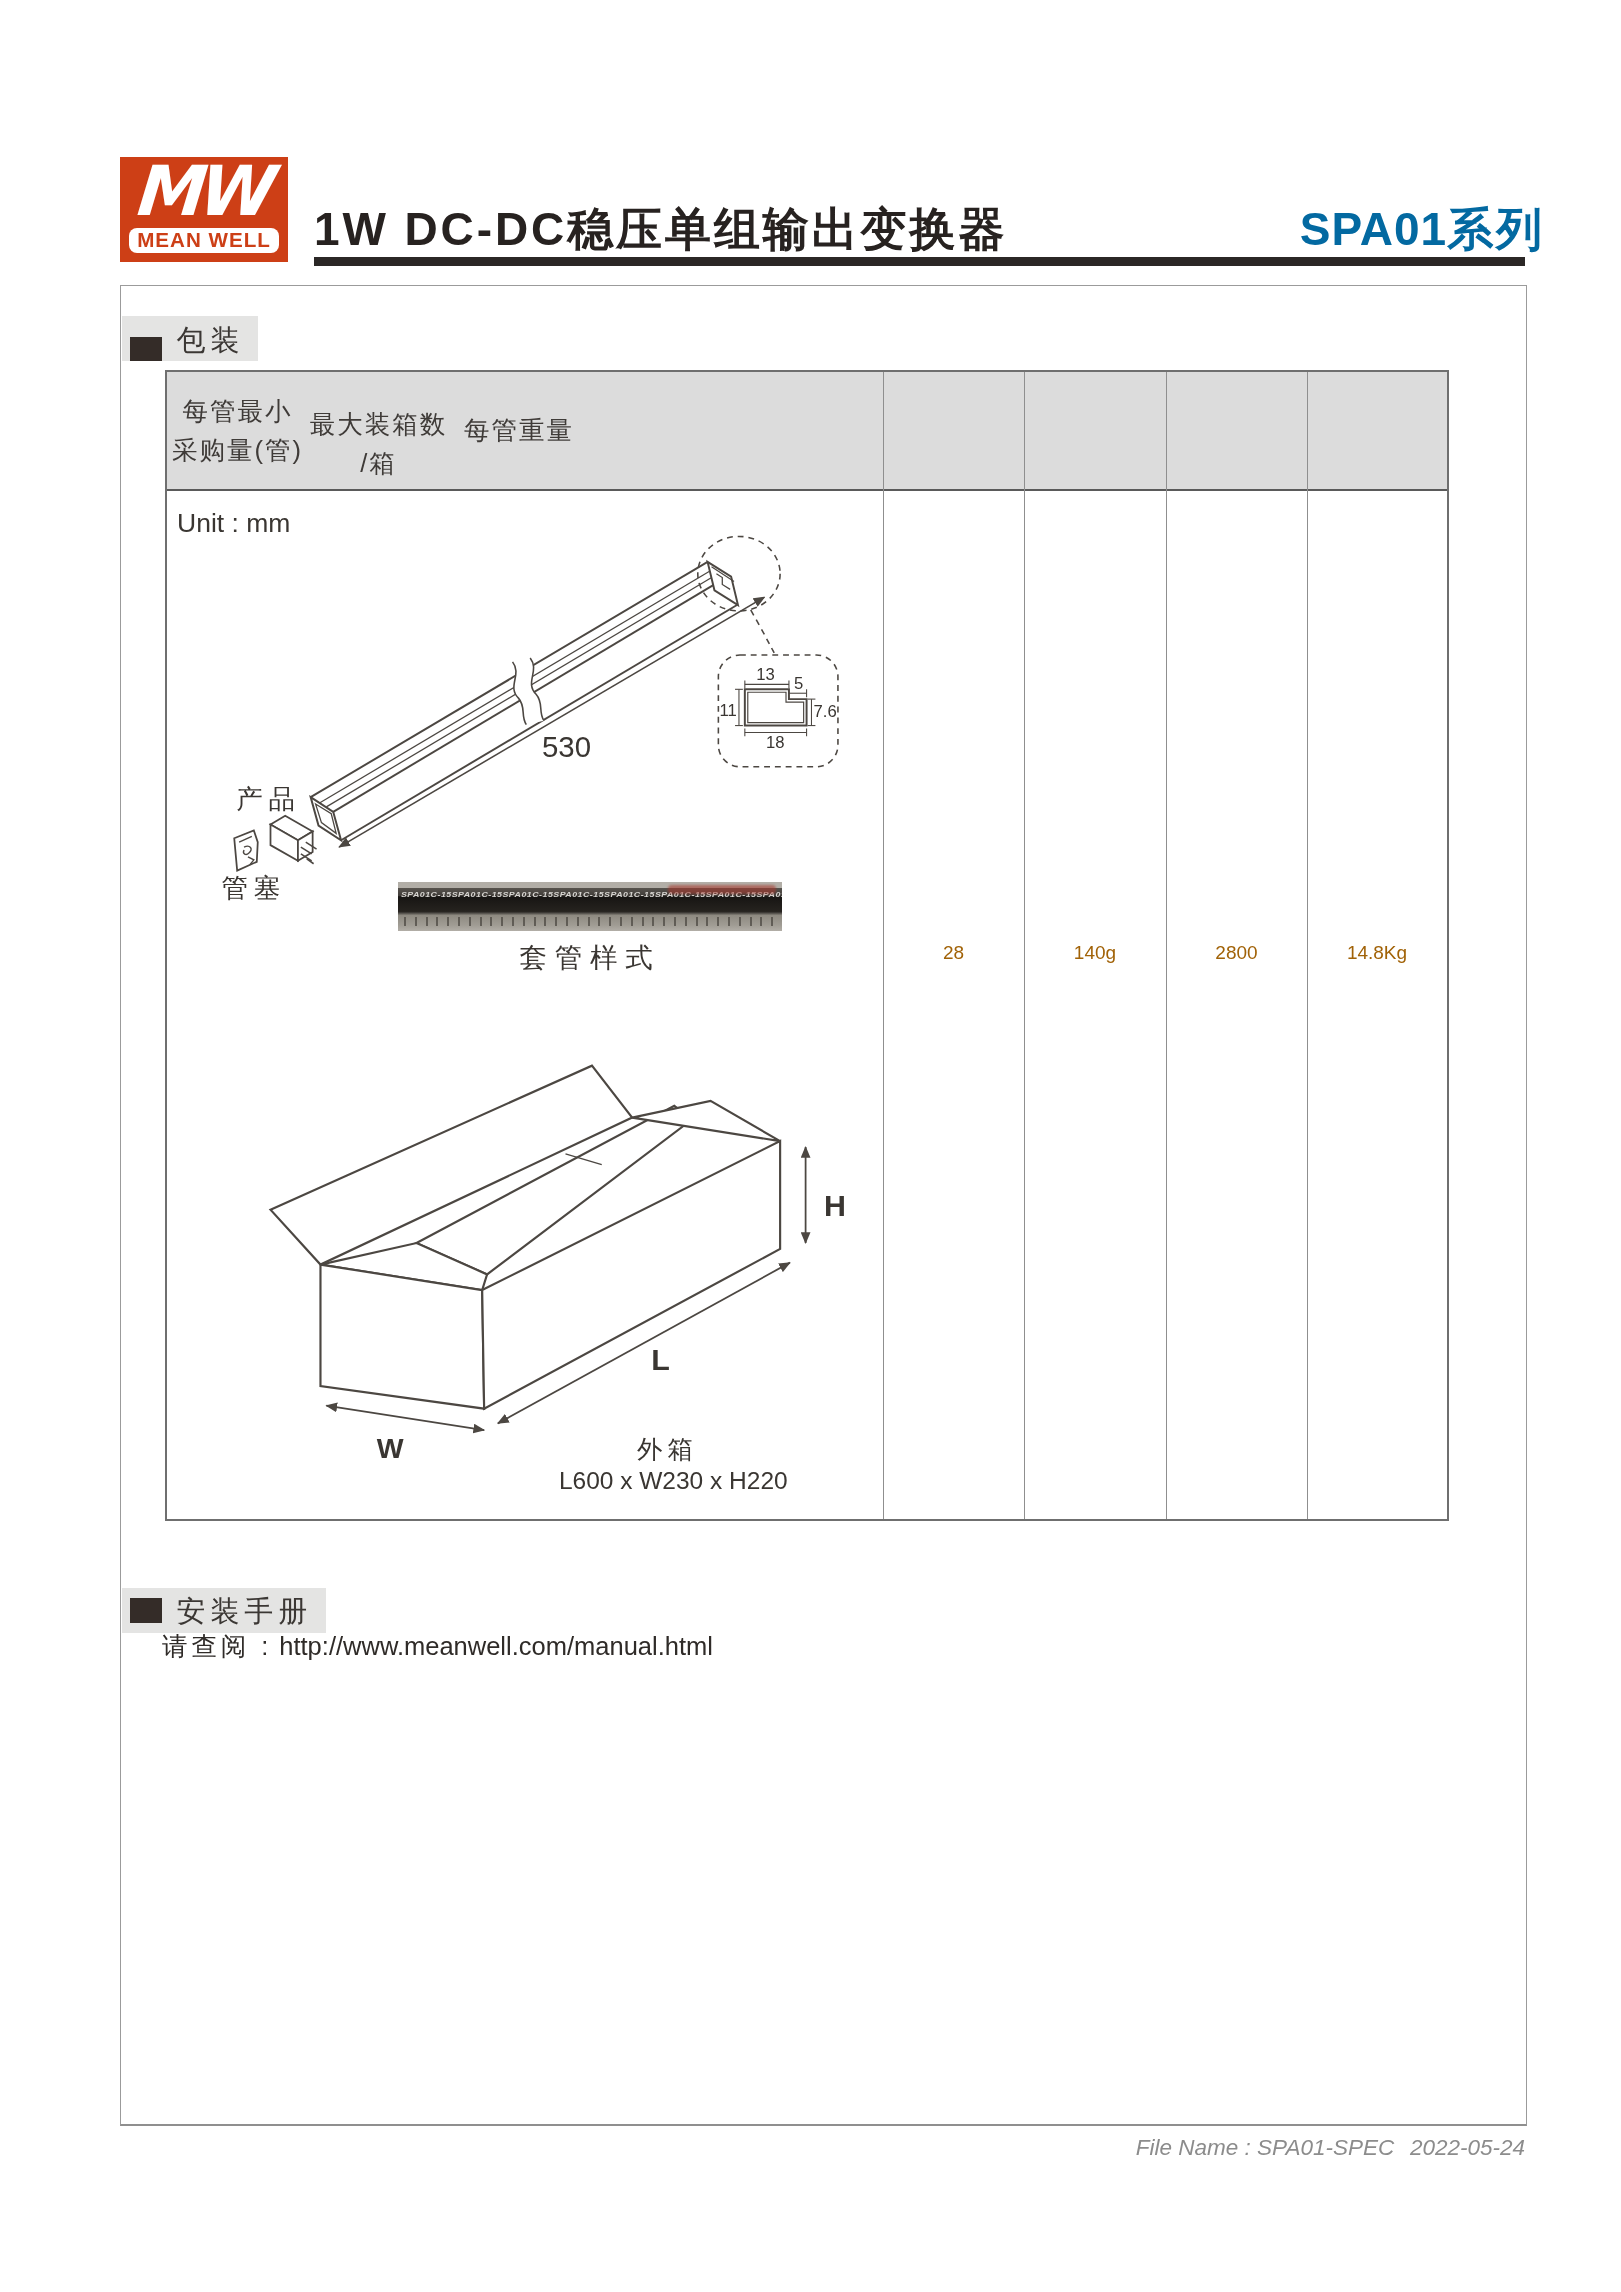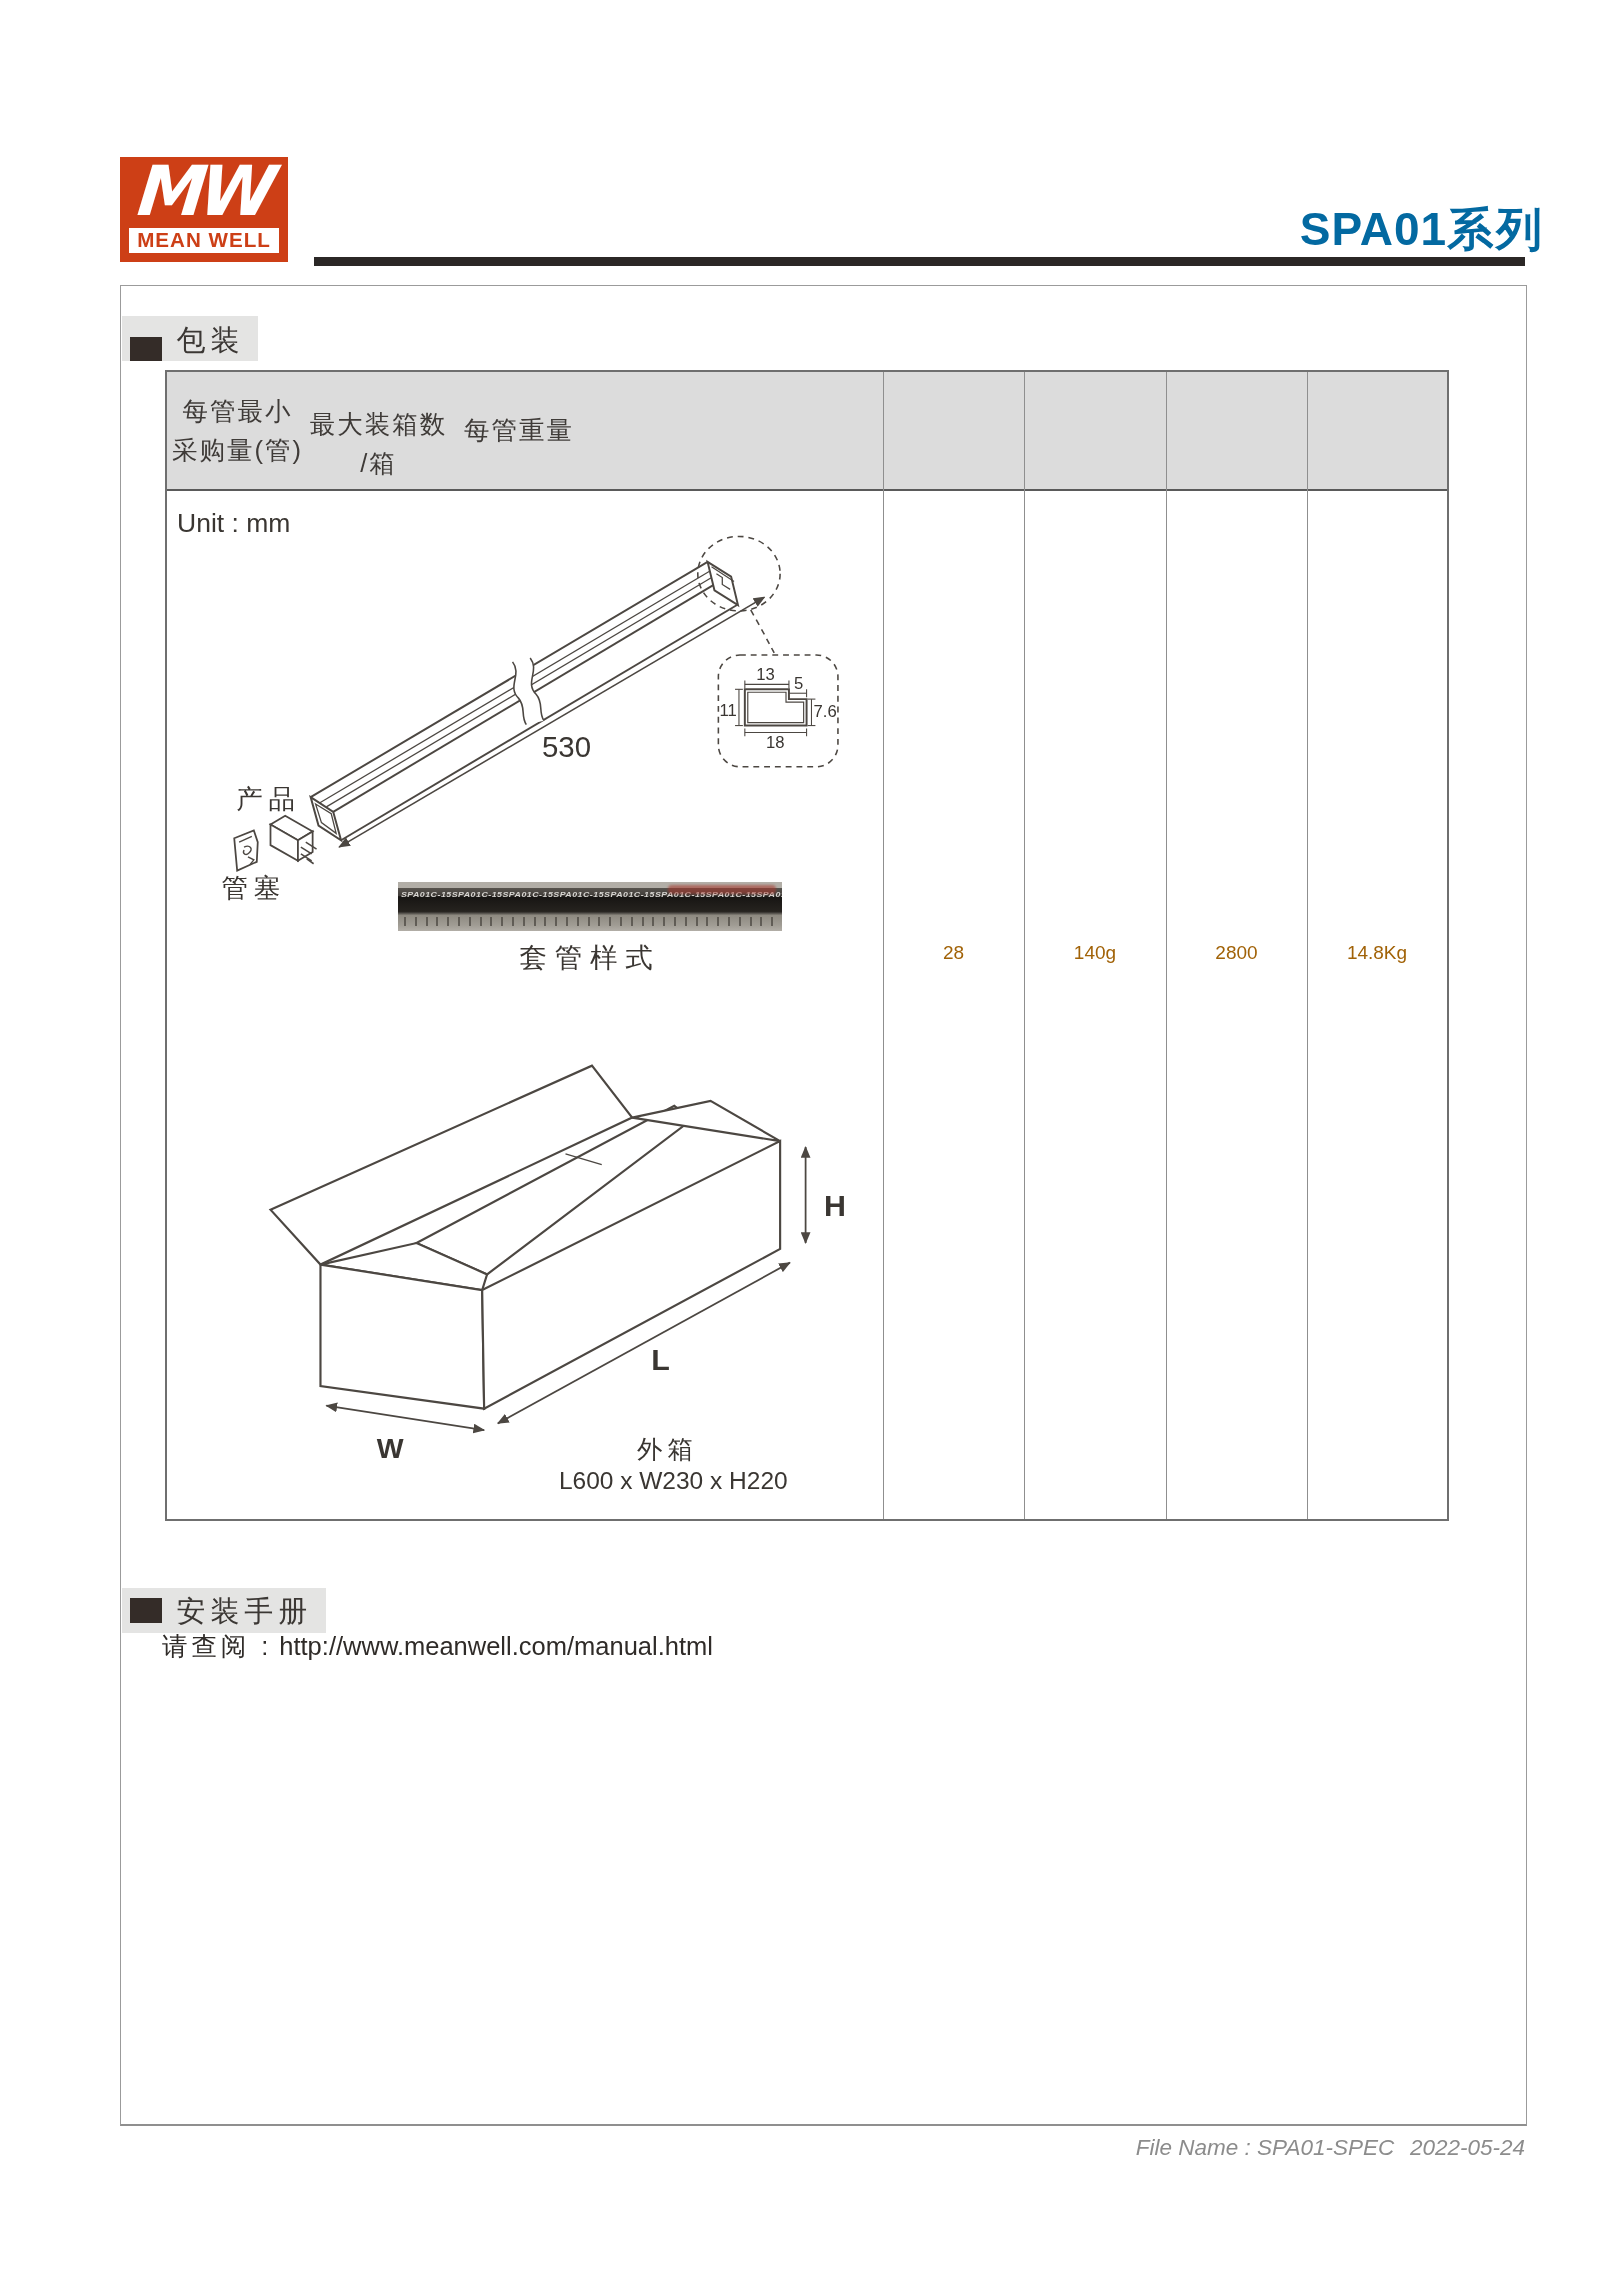--- a/index.html
+++ b/index.html
@@ -12,21 +12,21 @@
   
   .logo{left:120px; top:157px; width:168px; height:105px; background:#cd3f16;}
   .logo-mw{
     position:absolute; left:0; right:0; top:-3.9px; text-align:center;
     font-family:"DejaVu Sans", sans-serif; font-style:italic; font-weight:bold;
     font-size:69px; line-height:76px; color:#ffffff; letter-spacing:-6.9px;
     transform:skewX(-6deg);
   }
   .logo-band{
     position:absolute; left:8.8px; right:8.8px; bottom:8.8px; height:25.5px; background:#ffffff;
-    display:flex; align-items:center; justify-content:center;
+    display:flex; align-items:center; justify-content:center;border-radius:8px;
   }
   .logo-brand{
     font-family:"Liberation Sans", sans-serif; font-weight:bold; font-size:20.6px;
     color:#cd3f16; letter-spacing:1px; white-space:nowrap;
   }
   .page-title{
     left:314px; top:204px; font-size:46px; line-height:51px; font-weight:600;
     color:#272220; letter-spacing:2.9px; white-space:nowrap;
   }
   .series-title{
@@ -110,20 +110,21 @@
 <body>
 
 <div class="page">
 
   <div class="abs logo">
     <div class="logo-mw">MW</div>
     <div class="logo-band">
       <span class="logo-brand">MEAN WELL</span>
     </div>
   </div>
+  <div class="abs page-title">1W DC-DC稳压单组输出变换器</div>
   <div class="abs series-title"><span class="s1">SPA01</span><span class="s2">系列</span></div>
   <div class="abs title-rule"></div>
 
   <div class="abs content-box"></div>
 
   <div class="abs sec sec-pack">
     <div class="sec-sq"></div>
     <div class="sec-label">包装</div>
   </div>
 

